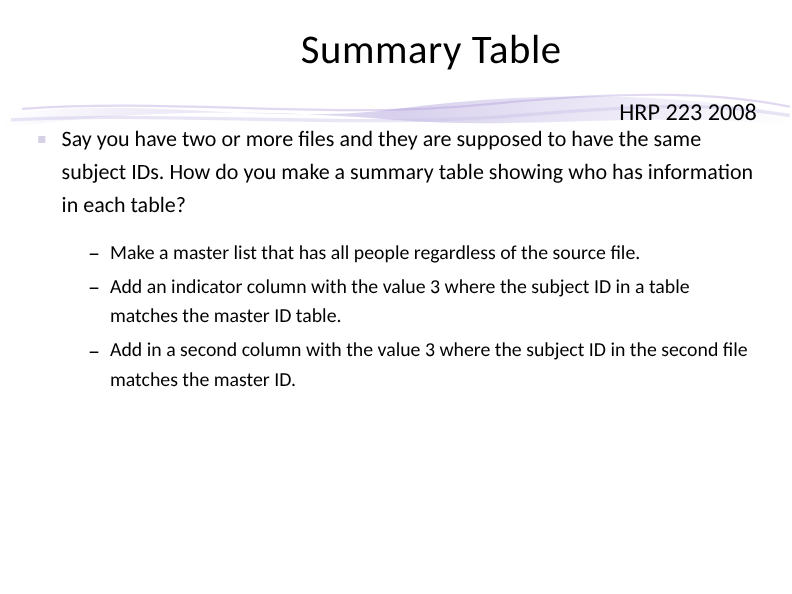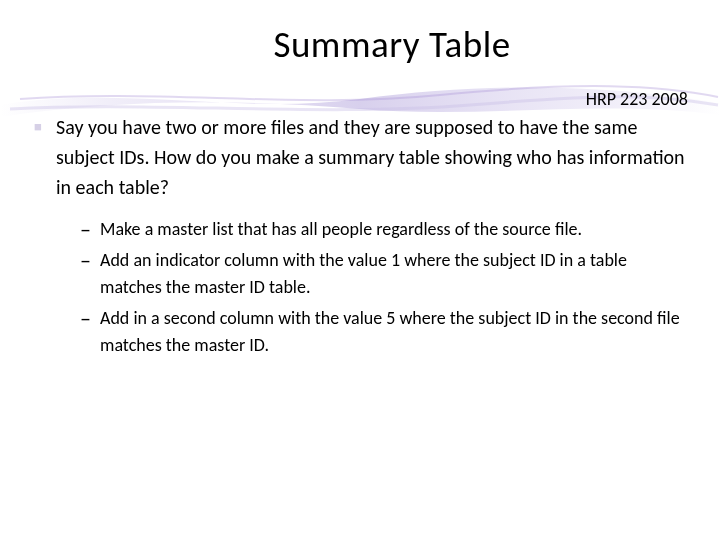--- a/index.html
+++ b/index.html
@@ -26,21 +26,21 @@
     text-align: center;
     font-size: 37px;
     font-weight: 400;
     letter-spacing: 0.5px;
     padding-left: 32px;
   }
   .header-tag {
     position: absolute;
     top: 88px;
     right: 32px;
-    font-size: 18px;
+    font-size: 22px;
     color: #000;
   }
   .brush {
     position: absolute;
     left: 0;
     top: 75px;
     width: 720px;
     height: 46px;
     pointer-events: none;
   }
@@ -115,22 +115,22 @@
       <div class="bullet-text">Say you have two or more files and they are supposed to have the same subject IDs.  How do you make a summary table showing who has information in each table?</div>
     </div>
 
     <div class="sublist">
       <div class="sub-row">
         <div class="sub-mark">–</div>
         <div class="sub-text">Make a master list that has all people regardless of the source file.</div>
       </div>
       <div class="sub-row">
         <div class="sub-mark">–</div>
-        <div class="sub-text">Add an indicator column with the value 1 where the subject ID in a table matches the master ID table.</div>
+        <div class="sub-text">Add an indicator column with the value 3 where the subject ID in a table matches the master ID table.</div>
       </div>
       <div class="sub-row">
         <div class="sub-mark">–</div>
-        <div class="sub-text">Add in a second column with the value 5 where the subject ID in the second file matches the master ID.</div>
+        <div class="sub-text">Add in a second column with the value 3 where the subject ID in the second file matches the master ID.</div>
       </div>
     </div>
   </div>
 
 </div>
 
 </body></html>

